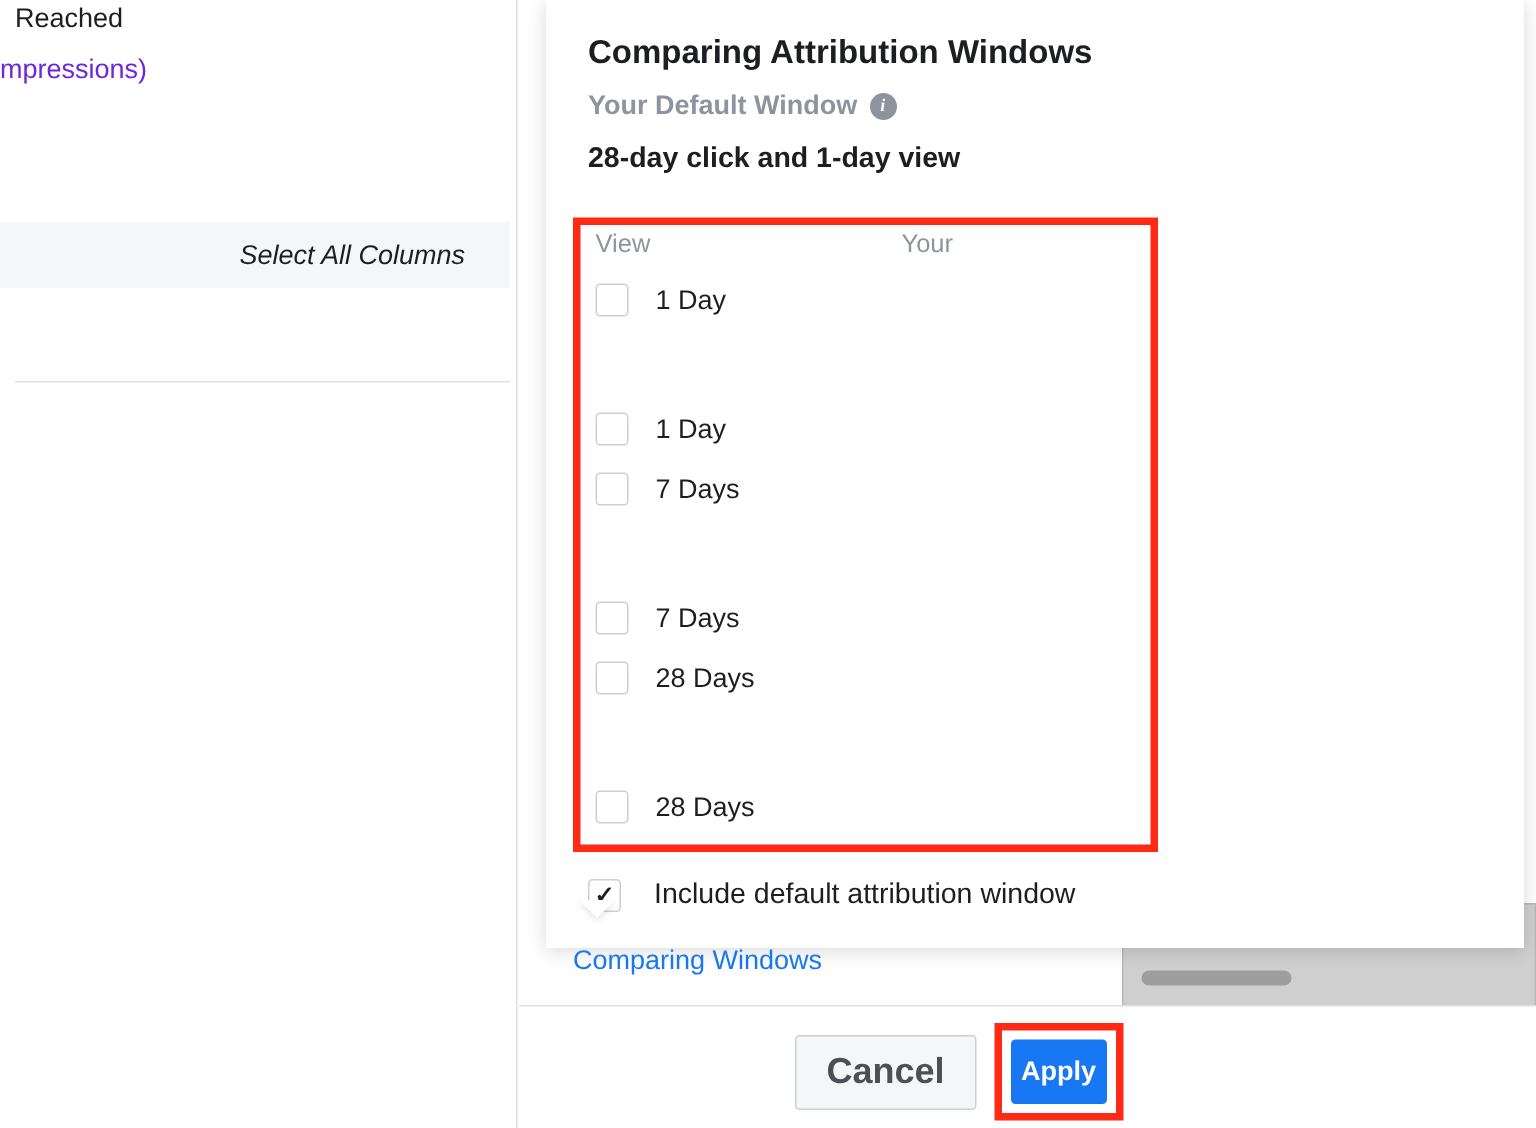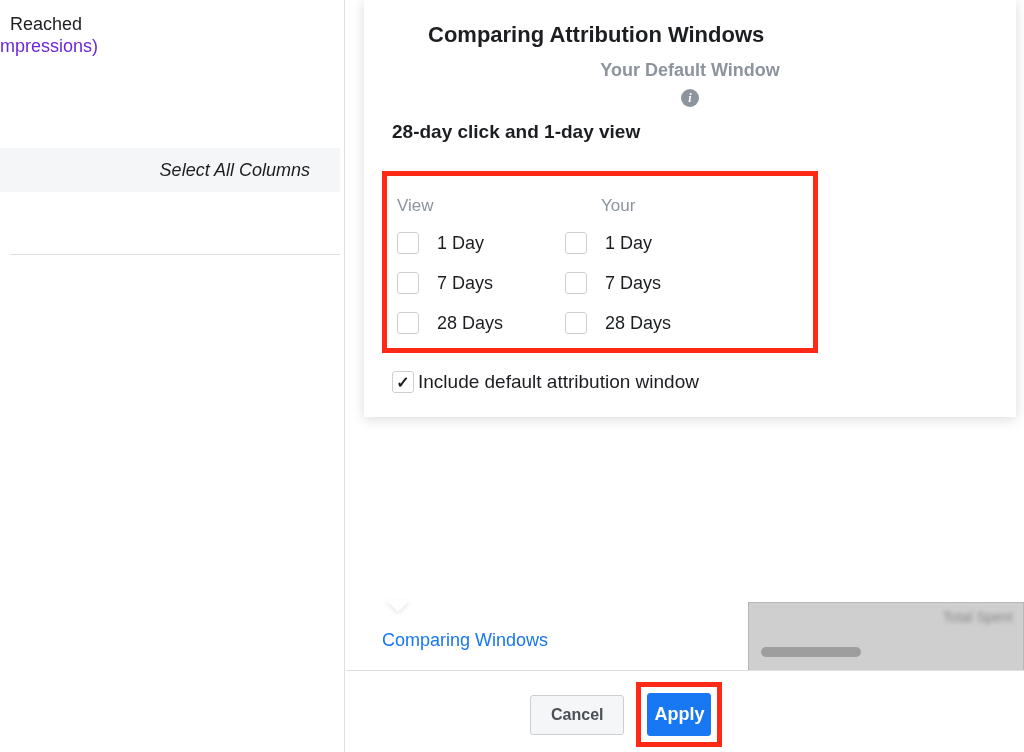--- a/index.html
+++ b/index.html
@@ -20,21 +20,21 @@
       left: 0;
       top: 0;
       width: 345px;
       height: 100%;
       background: #fff;
       border-right: 1px solid #e0e0e0;
     }
     .left-text-1 {
       position: absolute;
       left: 10px;
-      top: 14px;
+      top: 2px;
       font-size: 18px;
       color: #1c1e21;
     }
     .left-text-2 {
       position: absolute;
       left: 0;
       top: 36px;
       font-size: 18px;
       color: #6d28d9;
     }
@@ -76,37 +76,35 @@
       width: 652px;
       background: #fff;
       box-shadow: 0 2px 12px rgba(0,0,0,0.15);
       padding: 22px 28px 24px 28px;
     }
     .popover-title {
       font-size: 22px;
       font-weight: 700;
       color: #1c1e21;
       margin-bottom: 12px;
-      margin-left: 36px;
     }
     .popover-desc {
       font-size: 18px;
       color: #1c1e21;
       line-height: 1.4;
       margin-bottom: 22px;
     }
     .section-label {
       font-size: 18px;
       font-weight: 700;
       color: #8d949e;
       margin-bottom: 14px;
       display: flex;
       align-items: center;
       gap: 8px;
-      flex-direction: column;
     }
     .info-icon {
       display: inline-flex;
       align-items: center;
       justify-content: center;
       width: 18px;
       height: 18px;
       border-radius: 50%;
       background: #8d949e;
       color: #fff;
@@ -116,38 +114,39 @@
       font-family: Georgia, serif;
     }
     .default-window-value {
       font-size: 19px;
       font-weight: 700;
       color: #1c1e21;
       margin-bottom: 28px;
     }
     .highlight-box {
       border: 5px solid #ff2a15;
-      padding: 20px 10px 14px 10px;
+      padding: 3px 10px 14px 10px;
       margin: 6px 0 18px -10px;
-      width: 436px;
+      width: 390px;
     }
     .columns-header {
       display: flex;
       gap: 64px;
       margin-bottom: 16px;
     }
     .col-header {
       font-size: 17px;
       color: #8d949e;
       width: 140px;
     }
     .checkbox-row {
       display: flex;
-      gap: 28px;
+      gap: 64px;
       margin-bottom: 18px;
+      flex-direction: column;
     }
     .checkbox-group {
       display: flex;
       align-items: center;
       gap: 18px;
       width: 140px;
     }
     .checkbox {
       width: 22px;
       height: 22px;
@@ -164,21 +163,21 @@
       font-size: 16px;
       font-weight: bold;
       color: #1c1e21;
     }
     .checkbox-label {
       font-size: 18px;
       color: #1c1e21;
     }
     .include-default-row {
       display: flex;
-      gap: 4px;
+      gap: 22px;
       margin-left: 0;
     }
     .include-default-label {
       font-size: 19px;
       color: #1c1e21;
     }
     .popover-arrow {
       position: absolute;
       left: 386px;
       top: 600px;
@@ -218,21 +217,21 @@
     .button-row {
       position: absolute;
       left: 530px;
       top: 682px;
       display: flex;
       gap: 12px;
       align-items: center;
     }
     .cancel-btn {
       padding: 10px 20px;
-      font-size: 16px;
+      font-size: 24px;
       font-weight: 700;
       color: #4b4f56;
       background: #f5f6f7;
       border: 1px solid #ccd0d5;
       border-radius: 3px;
       cursor: pointer;
     }
     .apply-highlight {
       border: 5px solid #ff2a15;
       padding: 6px;

